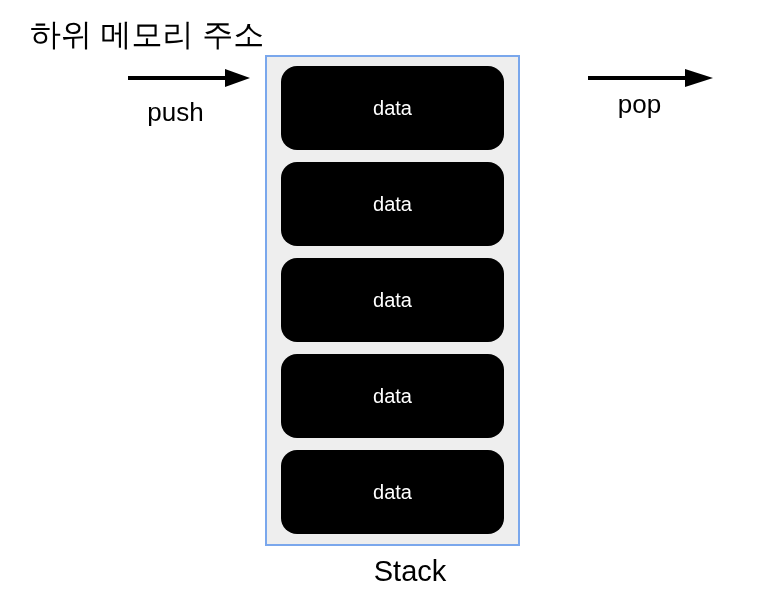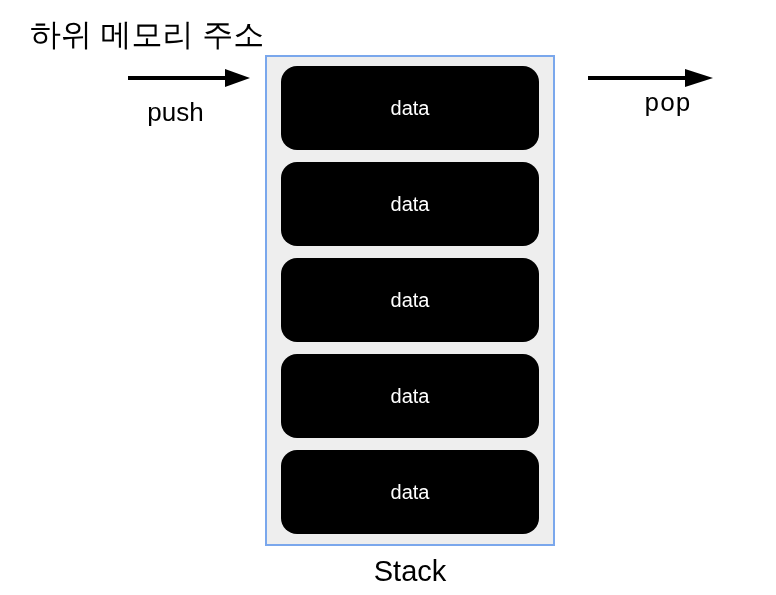--- a/index.html
+++ b/index.html
@@ -33,27 +33,27 @@
   .push-arrow { left: 125px; top: 66px; }
   .pop-arrow  { left: 585px; top: 66px; }
 
   .arrow-label {
     font-size: 26px;
     line-height: 28px;
     text-align: center;
     width: 95px;
   }
   .push-label { left: 128px; top: 90px; margin-top: 8px; }
-  .pop-label  { left: 620px; top: 90px; font-family: Liberation Mono, monospace; }
+  .pop-label  { left: 592px; top: 90px; }
 
   .stack-container {
     position: absolute;
     left: 265px;
     top: 55px;
-    width: 290px;
+    width: 255px;
     height: 491px;
     box-sizing: border-box;
     background: var(--container-bg, #eeeeee);
     border: 2px solid var(--container-border, #7aa7ec);
     display: flex;
     flex-direction: column;
     gap: 12px;
     padding: 9px 14px;
   }
   .stack-item {

